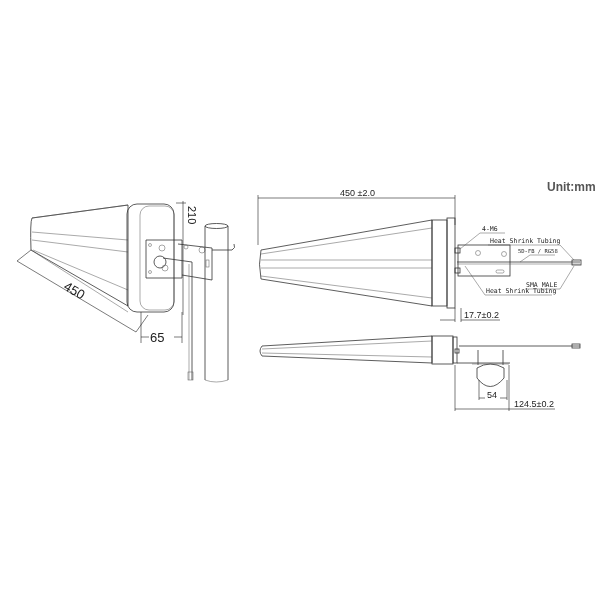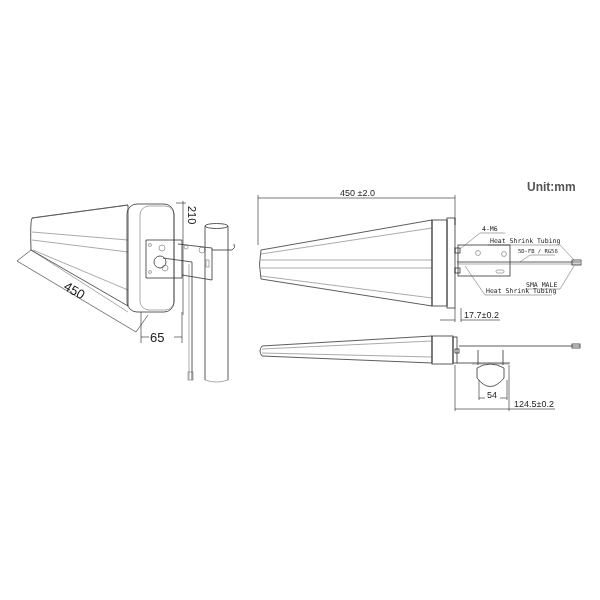--- a/index.html
+++ b/index.html
@@ -4,21 +4,21 @@
 <style>
   html, body { margin: 0; padding: 0; background: #ffffff; }
   body { width: 600px; height: 600px; position: relative; overflow: hidden; font-family: "Liberation Sans", sans-serif; }
   svg { position: absolute; left: 0; top: 0; }
   .ln { stroke: #333; stroke-width: 0.8; fill: none; }
   .thin { stroke: #555; stroke-width: 0.5; fill: none; }
   .dim { stroke: #222; stroke-width: 0.6; fill: none; }
   .dtxt { font-family: "Liberation Sans", sans-serif; font-size: 9px; fill: #222; }
   .mono { font-family: "DejaVu Sans Mono", monospace; font-size: 6.5px; fill: #222; }
   .big { font-family: "Liberation Sans", sans-serif; font-size: 13px; fill: #222; }
-  .unit { position: absolute; left: 527px; top: 180px; font-family: "Liberation Sans", sans-serif; font-weight: bold; font-size: 12px; color: #555; }
+  .unit { position: absolute; left: 547px; top: 180px; font-family: "Liberation Sans", sans-serif; font-weight: bold; font-size: 12px; color: #555; }
 </style>
 </head>
 <body>
 
 <div class="unit">Unit:mm</div>
 
 <svg width="600" height="600" viewBox="0 0 600 600">
 
   <g>
 

